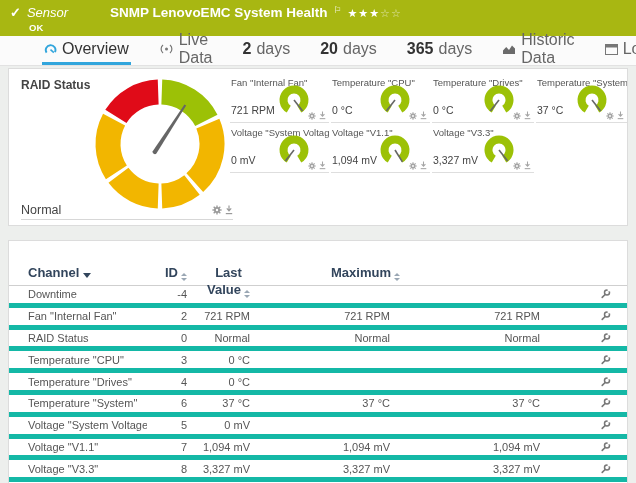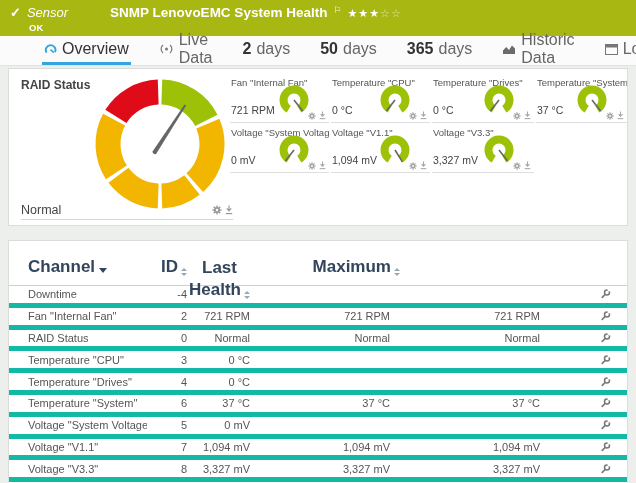--- a/index.html
+++ b/index.html
@@ -43,21 +43,21 @@
 
   .mini-grid{position:absolute;left:221px;top:4px;right:2px;display:grid;grid-template-columns:99px 99px 102px 91px;column-gap:2px;}
   .mg-cell{position:relative;height:50px;border-bottom:1px solid #dedede;}
   .mg-cell.empty{border-bottom:none;}
   .mg-title{position:absolute;left:1px;top:4px;right:0;font-size:9.5px;color:#555;white-space:nowrap;overflow:hidden;}
   .mg-arc{position:absolute;right:16px;top:12px;}
   .mg-value{position:absolute;left:1px;bottom:6px;font-size:10.5px;color:#444;}
   .mg-cell .mini-icons{position:absolute;right:3px;bottom:2px;}
 
   
-  .thead{display:flex;align-items:flex-start;padding-top:16px;height:45px;border-bottom:1px solid #cfcfcf;font-size:17px;font-weight:bold;color:var(--thead);}
+  .thead{display:flex;align-items:flex-start;padding-top:24px;height:45px;border-bottom:1px solid #cfcfcf;font-size:13px;font-weight:bold;color:var(--thead);}
   .trow{display:flex;align-items:center;height:21.8px;border-bottom:5px solid #14b8a6;font-size:11px;color:#555;}
   .c-channel{width:138px;padding-left:19px;text-align:left;white-space:nowrap;overflow:hidden;}
   .c-id{width:40px;text-align:right;}
   .c-last{width:63px;text-align:right;}
   .c-min{width:140px;text-align:right;}
   .c-max{width:150px;text-align:right;}
   .c-edit{flex:1;padding-left:60px;display:flex;align-items:center;}
   .thead .hcell{cursor:pointer;}
   .caret{display:inline-block;width:0;height:0;border-left:4px solid transparent;border-right:4px solid transparent;border-top:5px solid var(--thead);margin-left:4px;position:relative;top:1px;}
   .sort{display:inline-flex;flex-direction:column;gap:2px;margin-left:3px;position:relative;top:-1px;}
@@ -104,21 +104,21 @@
 
       <span class="lbl">Live Data</span>
     </div>
       <div class="tab">
 
       <span class="num">2</span>
       <span class="lbl">days</span>
     </div>
       <div class="tab">
 
-      <span class="num">50</span>
+      <span class="num">20</span>
       <span class="lbl">days</span>
     </div>
       <div class="tab">
 
       <span class="num">365</span>
       <span class="lbl">days</span>
     </div>
       <div class="tab">
       <span class="tab-icon">
           <svg width="14" height="11" viewBox="0 0 14 11">
@@ -393,21 +393,21 @@
       </div>
   </div>
 
   <div class="panel table-panel">
     <div class="thead">
       <div class="c-channel hcell"><span>Channel</span><span class="caret"></span></div>
       <div class="c-id hcell"><span>ID</span><span class="sort">
             <i class="up"></i>
             <i class="dn"></i>
           </span></div>
-      <div class="c-last hcell"><span class="last-hdr"><span>Last</span><br><span>Health</span><span class="sort">
+      <div class="c-last hcell"><span class="last-hdr"><span>Last</span><br><span>Value</span><span class="sort">
               <i class="up"></i>
               <i class="dn"></i>
             </span></span></div>
       <div class="c-max hcell"><span>Maximum</span><span class="sort">
             <i class="up"></i>
             <i class="dn"></i>
           </span></div>
       <div class="c-edit"></div>
     </div>
     <div id="tbody">

